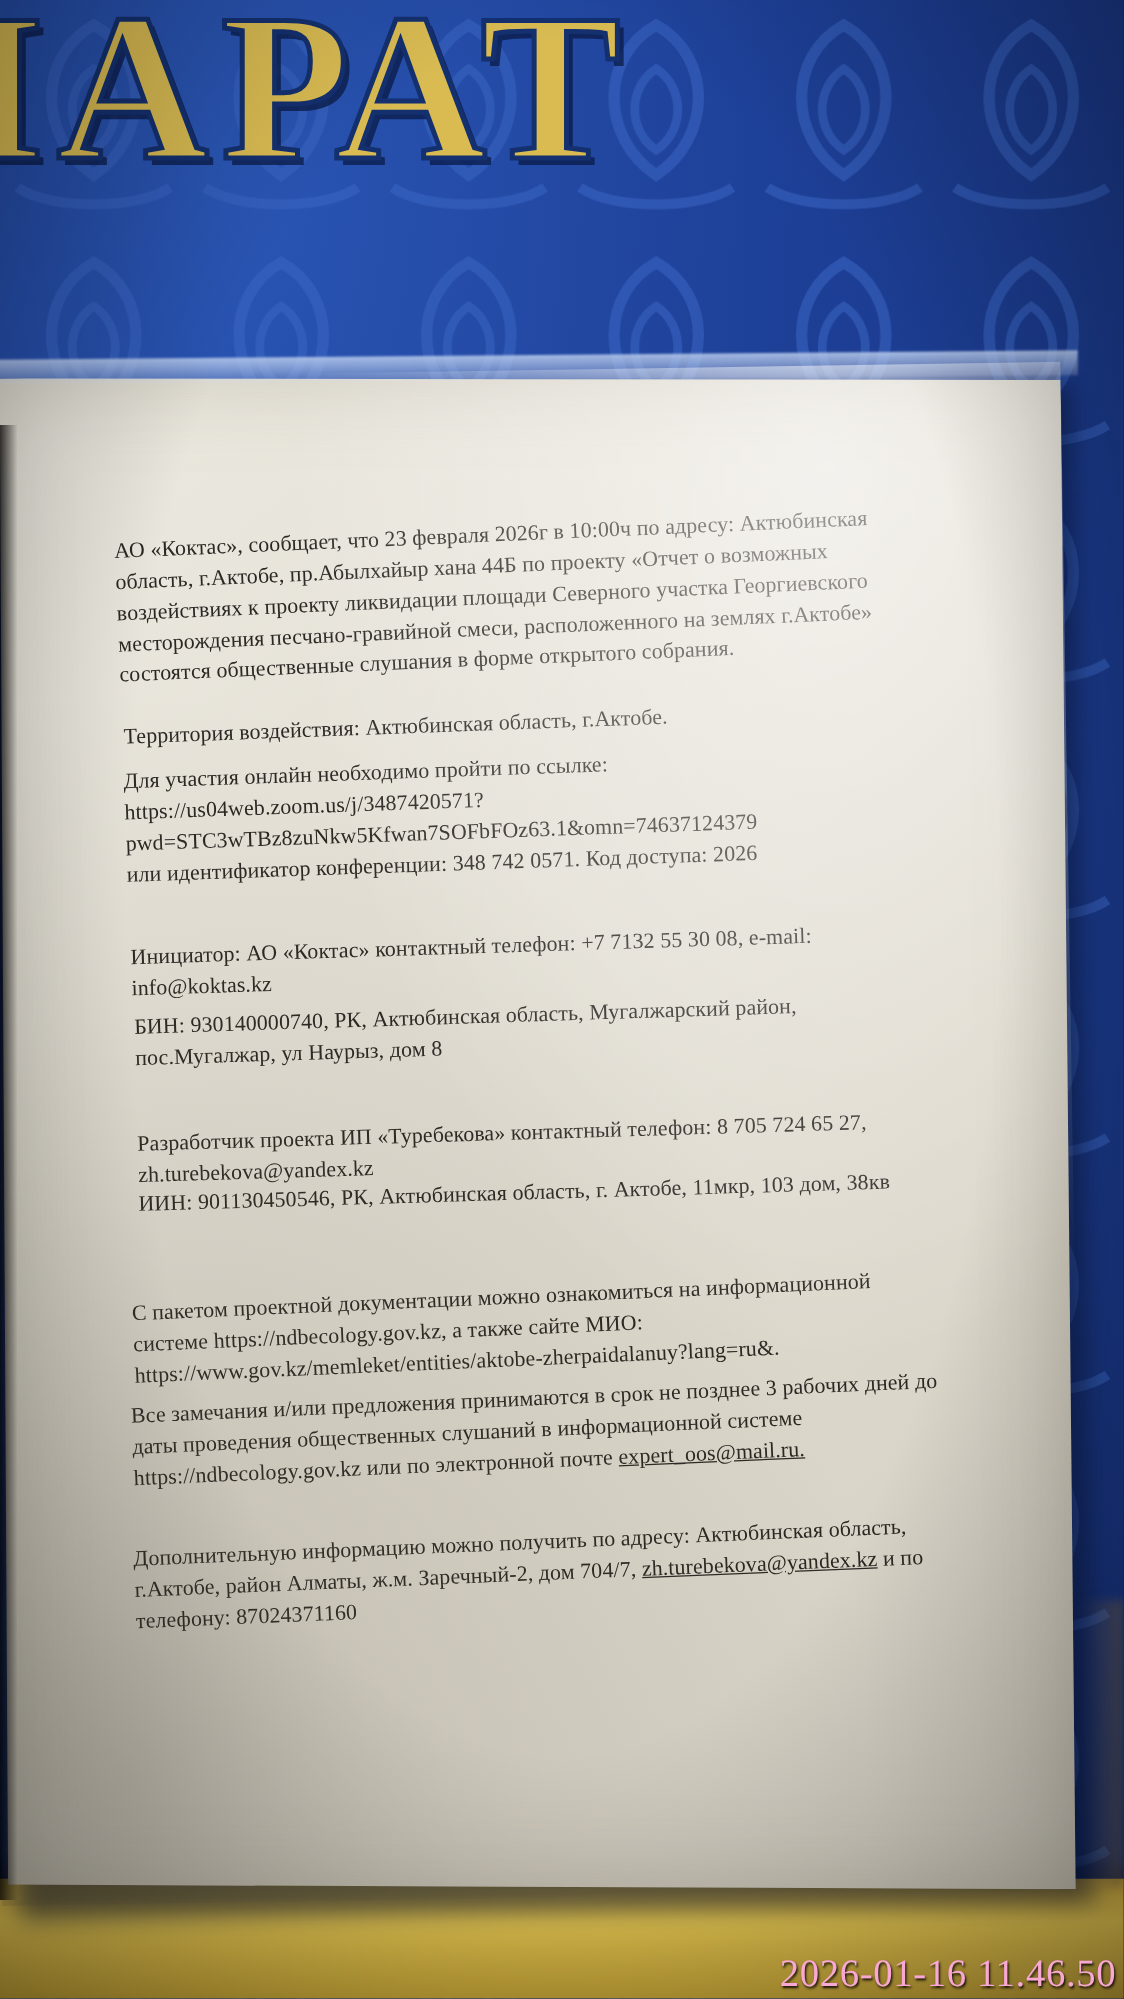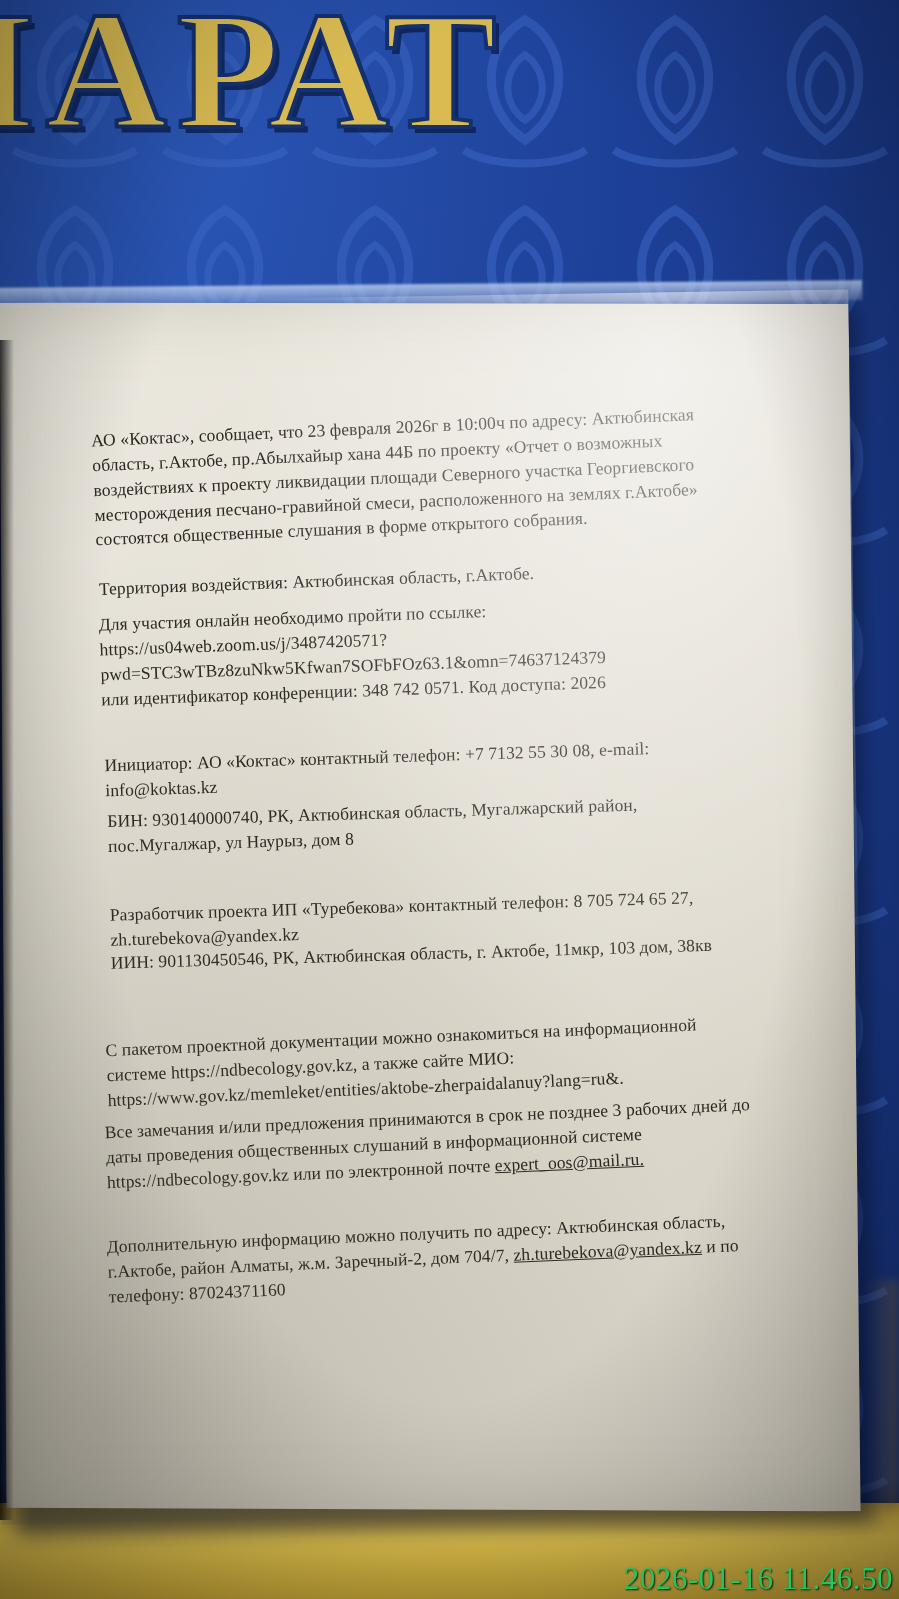--- a/index.html
+++ b/index.html
@@ -158,21 +158,21 @@
 
   .u { text-decoration: underline; }
 
   
   .timestamp {
     position: absolute;
     right: 6px;
     bottom: 2px;
     font-family: "Liberation Serif", serif;
     font-size: 31px;
-    color: #22c55e;
+    color: #f9a8d4;
     letter-spacing: 0.5px;
     text-shadow: 1px 1px 2px rgba(0,0,0,0.9);
   }
 
   
   .vignette {
     position: absolute;
     inset: 0;
     pointer-events: none;
     background: radial-gradient(ellipse at 50% 45%, rgba(0,0,0,0) 55%, rgba(0,0,0,0.35) 100%);

